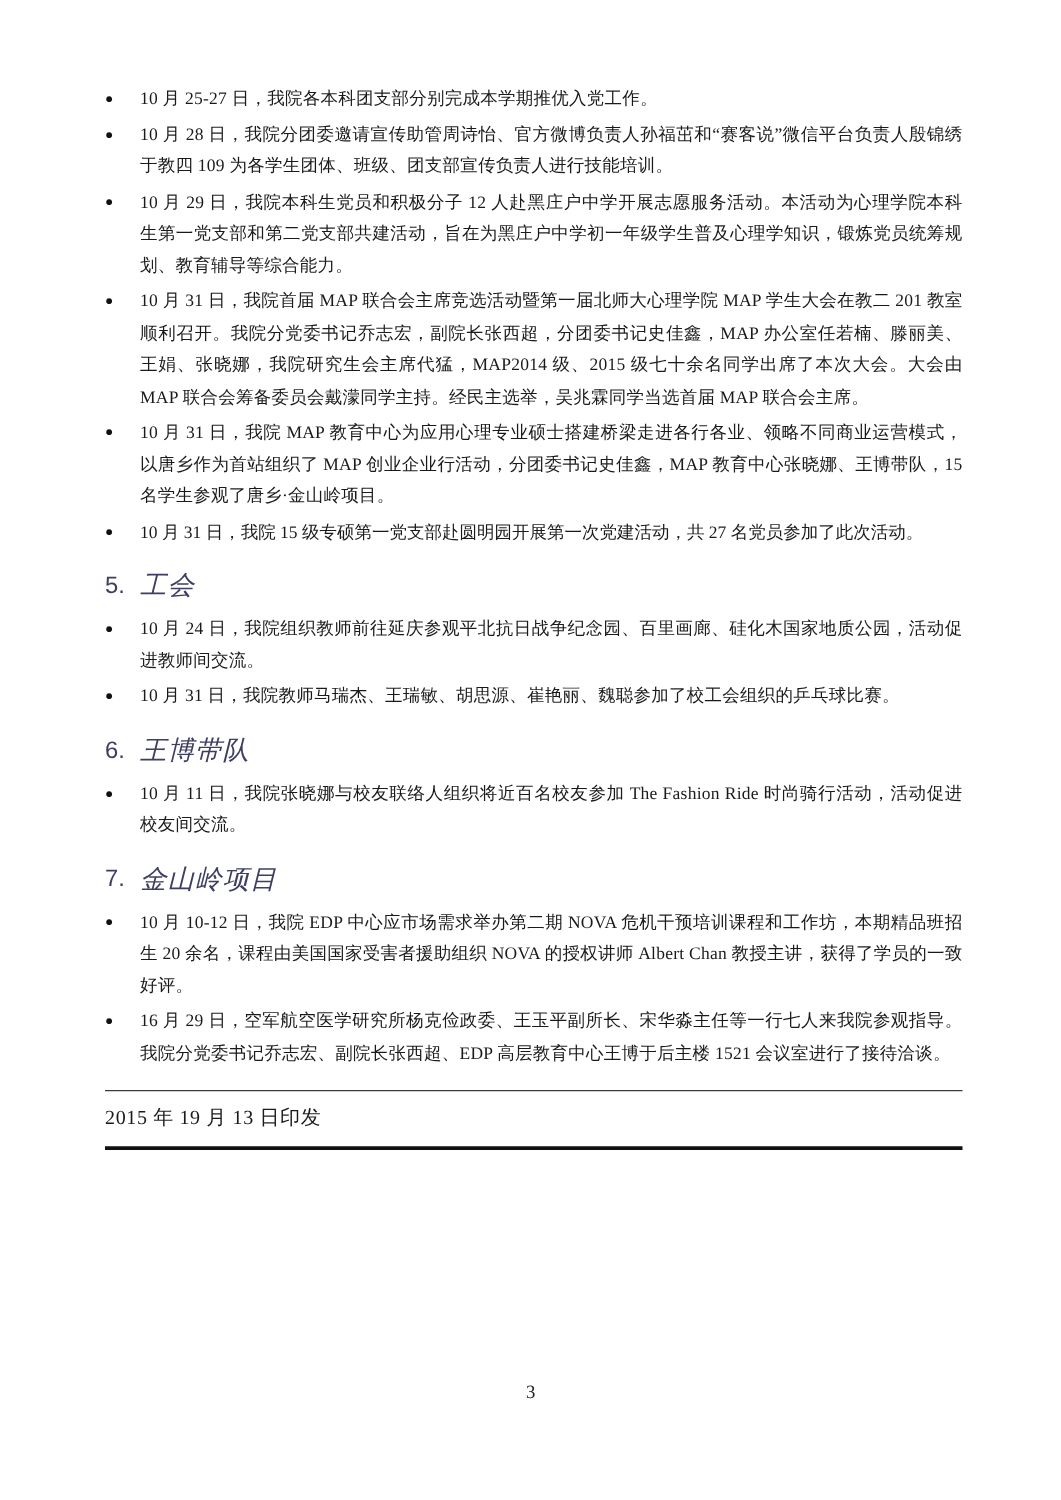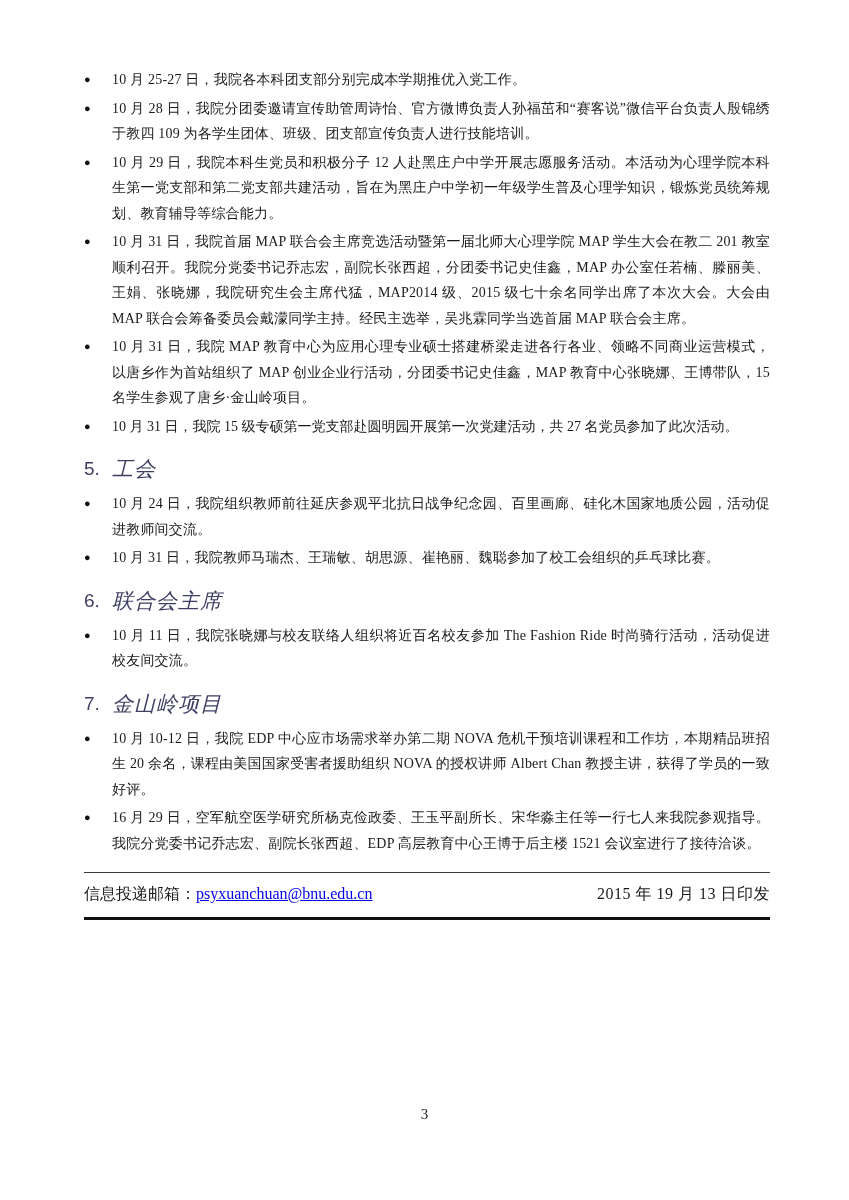--- a/index.html
+++ b/index.html
@@ -140,21 +140,21 @@
       <span class="dot">●</span>
       <span class="bullet-text">10 月 24 日，我院组织教师前往延庆参观平北抗日战争纪念园、百里画廊、硅化木国家地质公园，活动促进教师间交流。</span>
     </div>
     <div class="bullet-item">
       <span class="dot">●</span>
       <span class="bullet-text">10 月 31 日，我院教师马瑞杰、王瑞敏、胡思源、崔艳丽、魏聪参加了校工会组织的乒乓球比赛。</span>
     </div>
 
     <h2 class="section-heading">
       <span class="sec-num">6.</span>
-      <span class="sec-title">联合会主席</span>
+      <span class="sec-title">王博带队</span>
     </h2>
     <div class="bullet-item">
       <span class="dot">●</span>
       <span class="bullet-text">10 月 11 日，我院张晓娜与校友联络人组织将近百名校友参加 The Fashion Ride 时尚骑行活动，活动促进校友间交流。</span>
     </div>
 
     <h2 class="section-heading">
       <span class="sec-num">7.</span>
       <span class="sec-title">金山岭项目</span>
     </h2>
@@ -164,21 +164,18 @@
     </div>
     <div class="bullet-item">
       <span class="dot">●</span>
       <span class="bullet-text">16 月 29 日，空军航空医学研究所杨克俭政委、王玉平副所长、宋华淼主任等一行七人来我院参观指导。我院分党委书记乔志宏、副院长张西超、EDP 高层教育中心王博于后主楼 1521 会议室进行了接待洽谈。</span>
     </div>
 
   </div>
 
   <div class="footer">
     <div class="footer-row">
-      <div class="footer-left">
-        <span>信息投递邮箱：</span><a href="#" class="email-link">psyxuanchuan@bnu.edu.cn</a>
-      </div>
       <div class="footer-right">2015 年 19 月 13 日印发</div>
     </div>
   </div>
 
   <div class="page-number">3</div>
 </div>
 
 </body></html>

